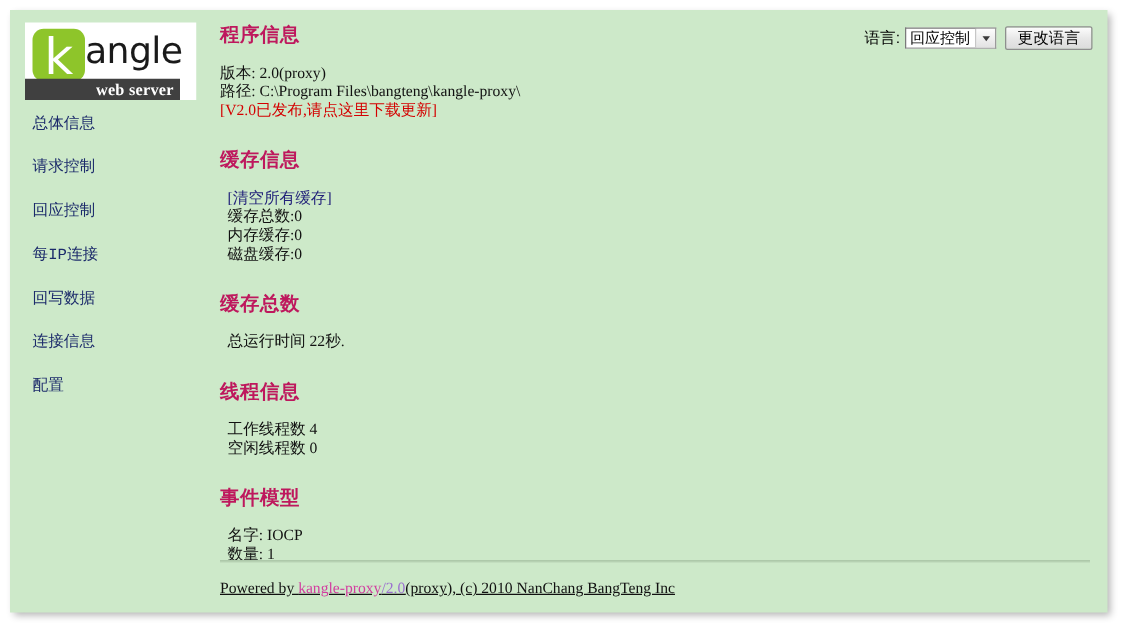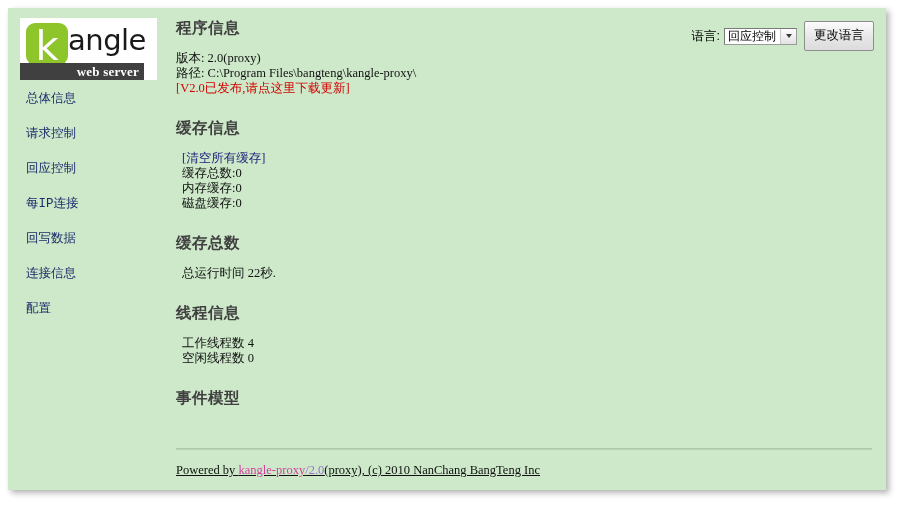--- a/index.html
+++ b/index.html
@@ -68,23 +68,23 @@
     width: 0; height: 0;
     border-left: 3.5px solid transparent;
     border-right: 3.5px solid transparent;
     border-top: 4px solid #3a3a3a;
   }
 
   .lang-button {
     background: linear-gradient(#fcfcfc, #e6e6e6 55%, #dcdcdc);
     border: 1px solid #8e8e8e;
     border-radius: 2px;
-    height: 30px;
+    height: 19px;
     padding: 0 9px;
-    font-family: Liberation Mono, monospace;
+    font-family: Liberation Sans, sans-serif;
     font-size: 12.5px;
     line-height: 17px;
     color: #000;
     cursor: pointer;
     margin-left: 4px;
     box-sizing: border-box;
   }
 
   
   .sidebar {
@@ -168,21 +168,21 @@
   .content {
     position: absolute;
     left: 168px;
     top: 10px;
     right: 14px;
   }
   h2.sec {
     font-family: "Liberation Sans", sans-serif;
     font-weight: bold;
     font-size: 15.5px;
-    color: #404040;
+    color: #be185d;
     margin: 0 0 12px 0;
     letter-spacing: 0.5px;
   }
   .block {
     margin: 0 0 22px 0;
     font-family: "Liberation Serif", serif;
     font-size: 12.5px;
     color: #111;
     line-height: 15px;
   }
@@ -285,20 +285,24 @@
       <div class="row">总运行时间  22秒.</div>
     </div>
 
     <h2 class="sec sec-gap-top">线程信息</h2>
     <div class="block indent">
       <div class="row">工作线程数  4</div>
       <div class="row">空闲线程数  0</div>
     </div>
 
     <h2 class="sec sec-gap-top">事件模型</h2>
+    <div class="block indent">
+      <div class="row">名字: IOCP</div>
+      <div class="row">数量: 1</div>
+    </div>
 
   </div>
 
   <div class="footer-rule"></div>
 
   <div class="footer">
     <span>Powered by </span><a class="f-name" href="#">kangle-proxy</a><a class="f-ver" href="#">/2.0</a><span>(proxy), (c) 2010 NanChang BangTeng Inc</span>
   </div>
 
 </div>

